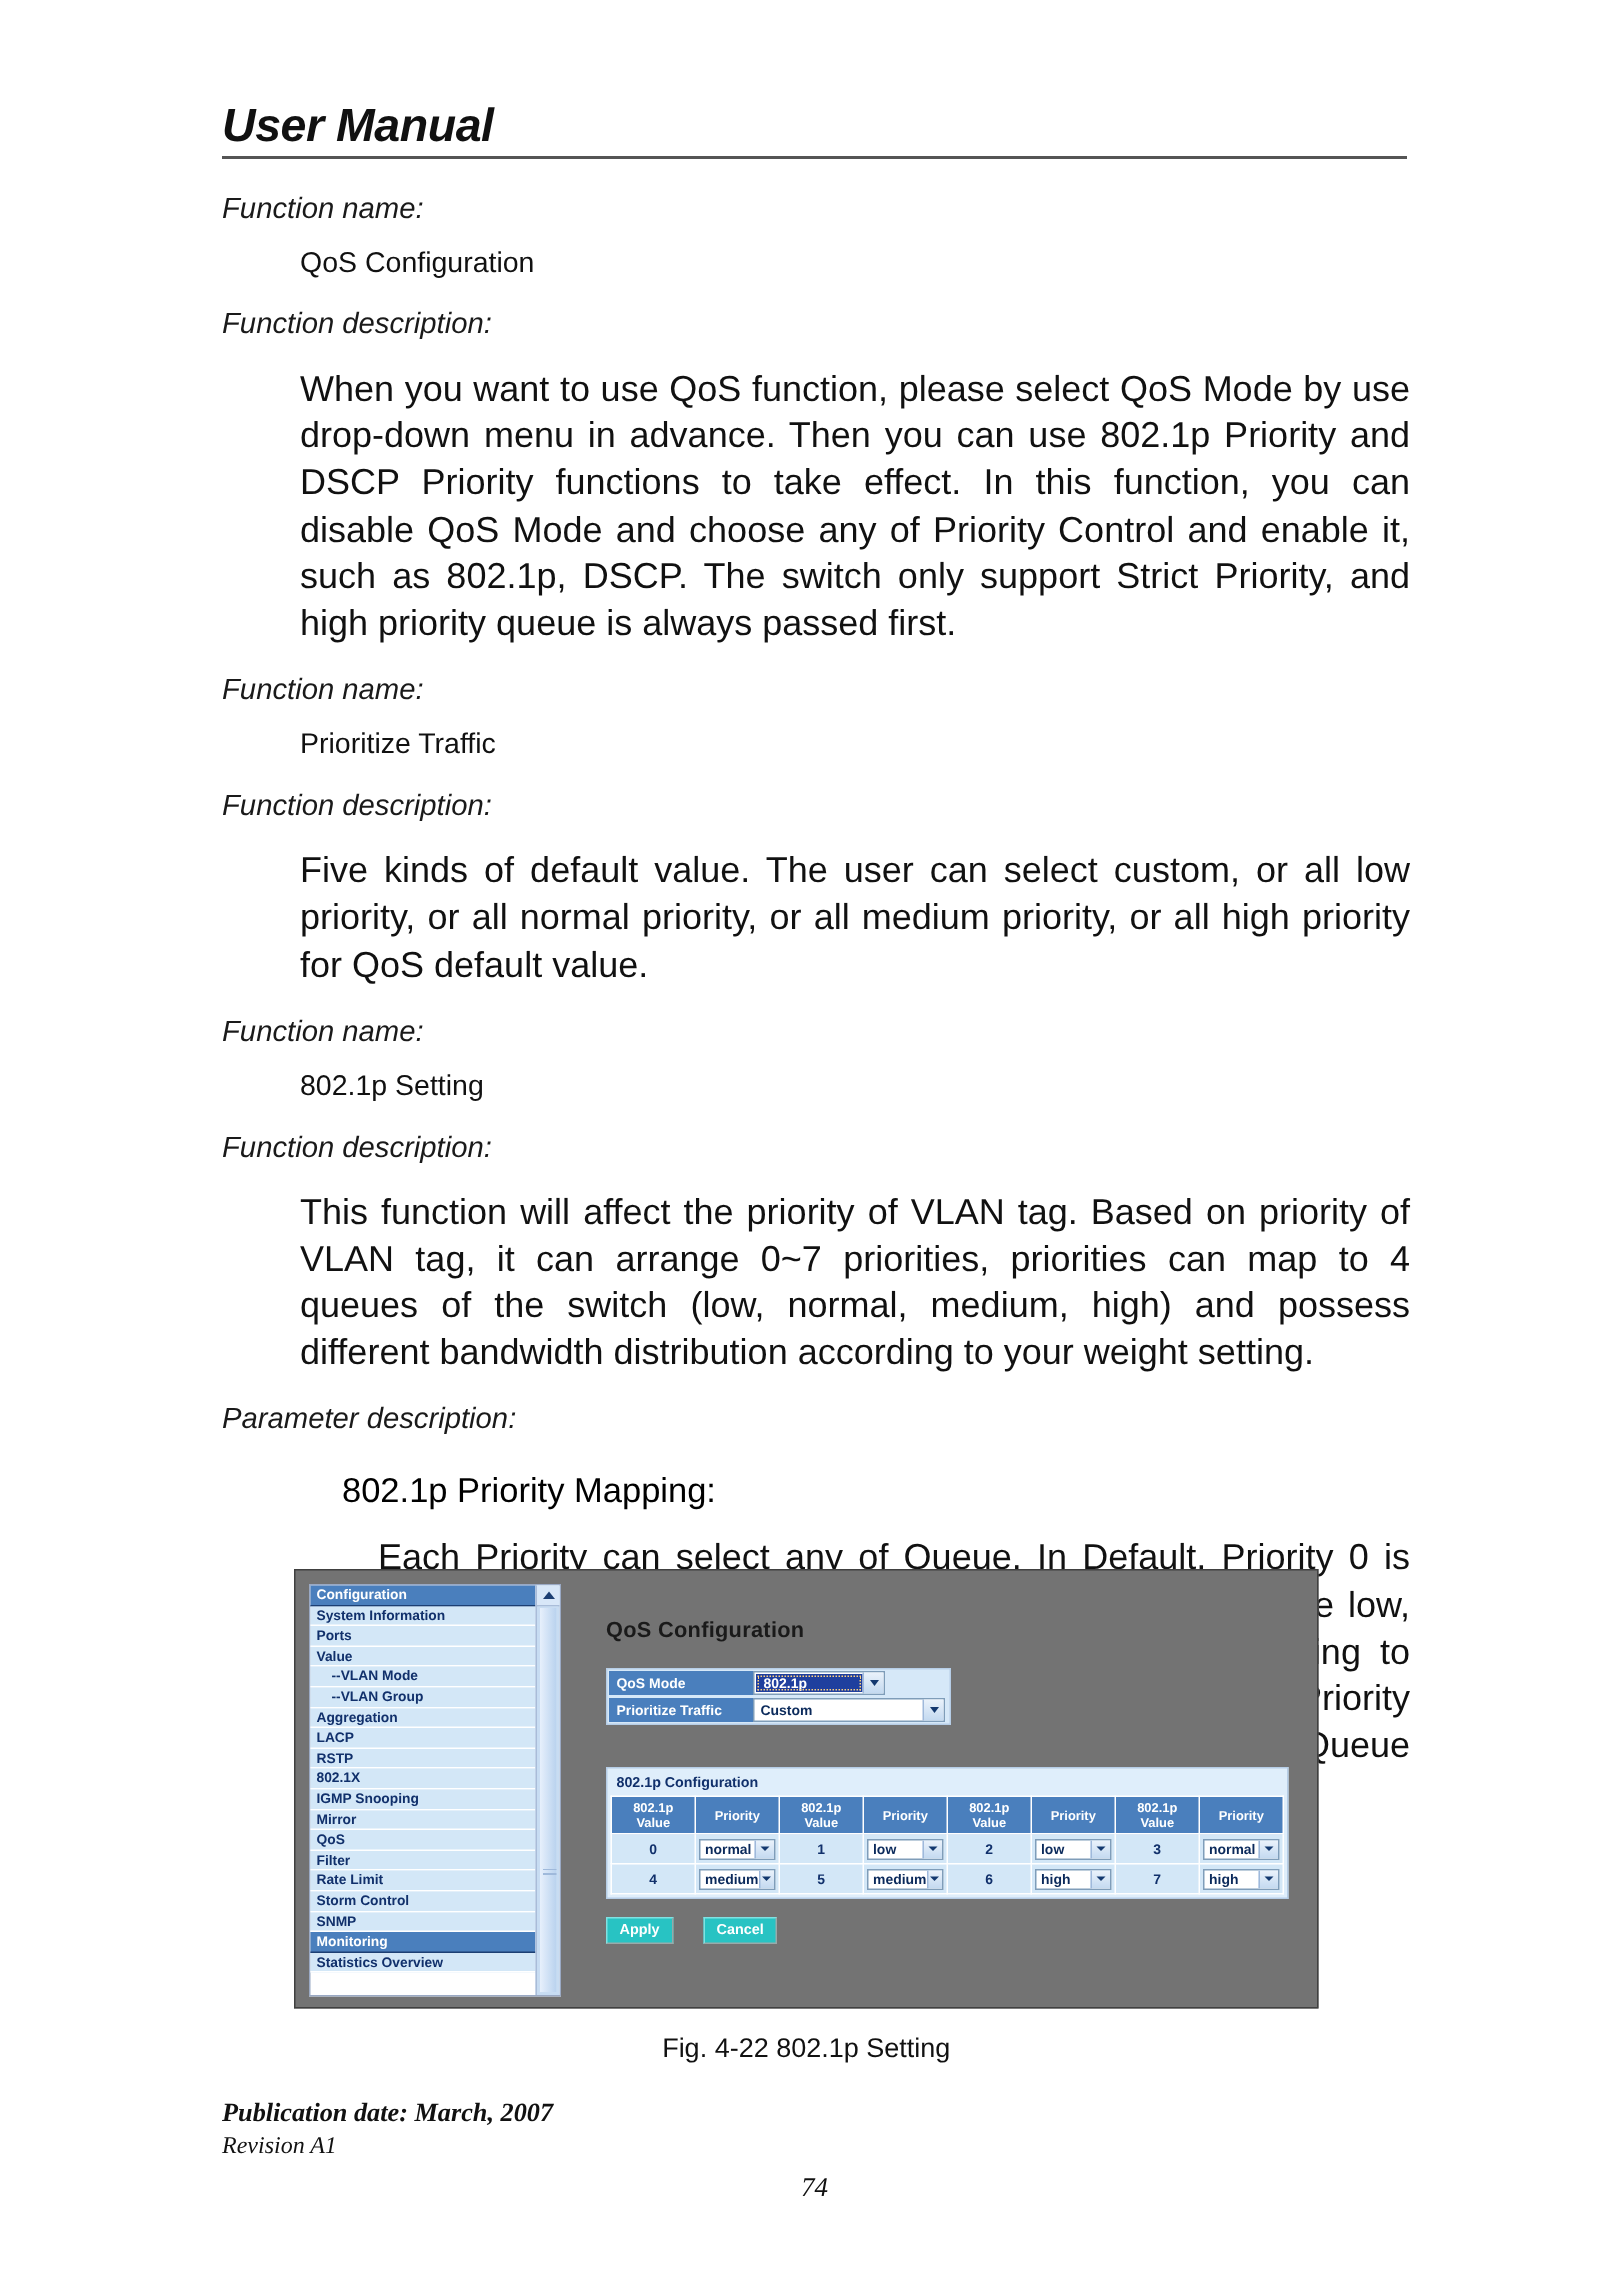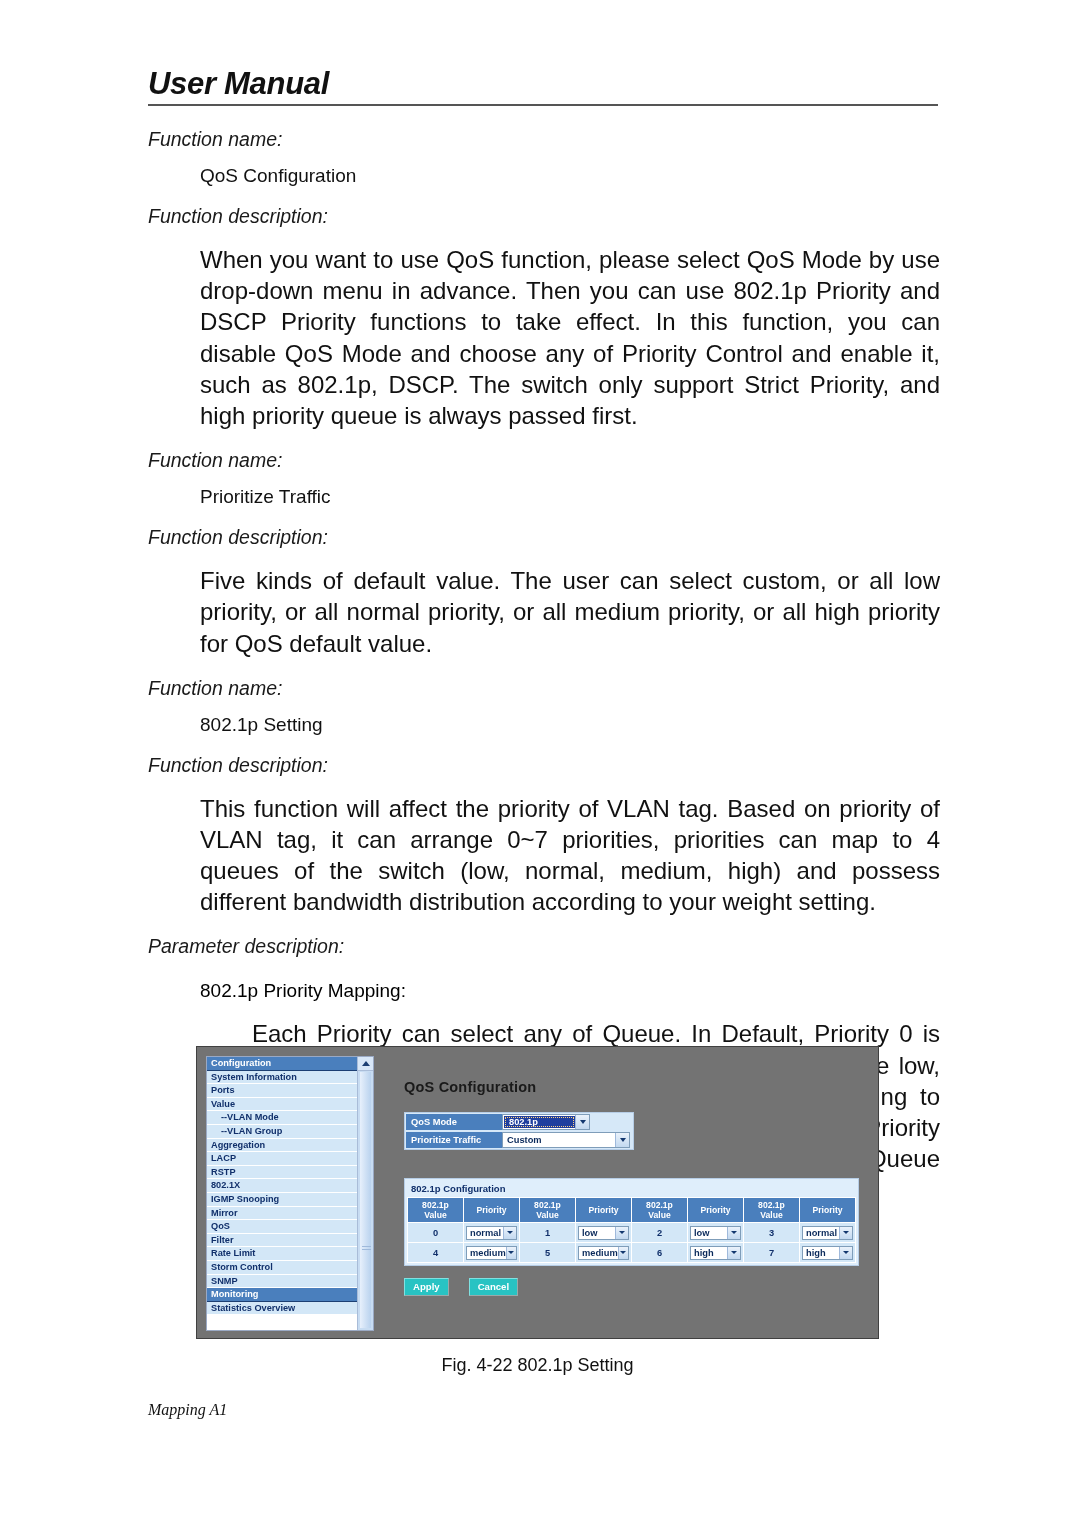--- a/index.html
+++ b/index.html
@@ -70,23 +70,23 @@
     text-align: justify;
     margin-top: 16px;
     margin-left: 52px;
     margin-right: 0px;
     color: #111;
   }
   .para.indent2 {
     margin-left: 104px;
   }
   .sub-head {
-    font-size: 19px;
+    font-size: 23px;
     margin-top: 22px;
-    margin-left: 52px;
+    margin-left: 80px;
   }
 
   
   .figure-wrap {
     position: absolute;
     left: 196px;
     top: 1046px;
     width: 686px;
   }
   .figure-box {
@@ -611,16 +611,18 @@
           <div class="ui-btn">Apply</div>
           <div class="ui-btn">Cancel</div>
         </div>
       </div>
 
     </div>
     <div class="fig-caption">Fig. 4-22 802.1p Setting</div>
   </div>
 
   <div class="footer">
-    <div class="revision">Mapping A1</div>
+    <div class="pub-date">Publication date: March, 2007</div>
+    <div class="revision">Revision A1</div>
+    <div class="page-num">74</div>
   </div>
 
 </div>
 
 </body></html>

